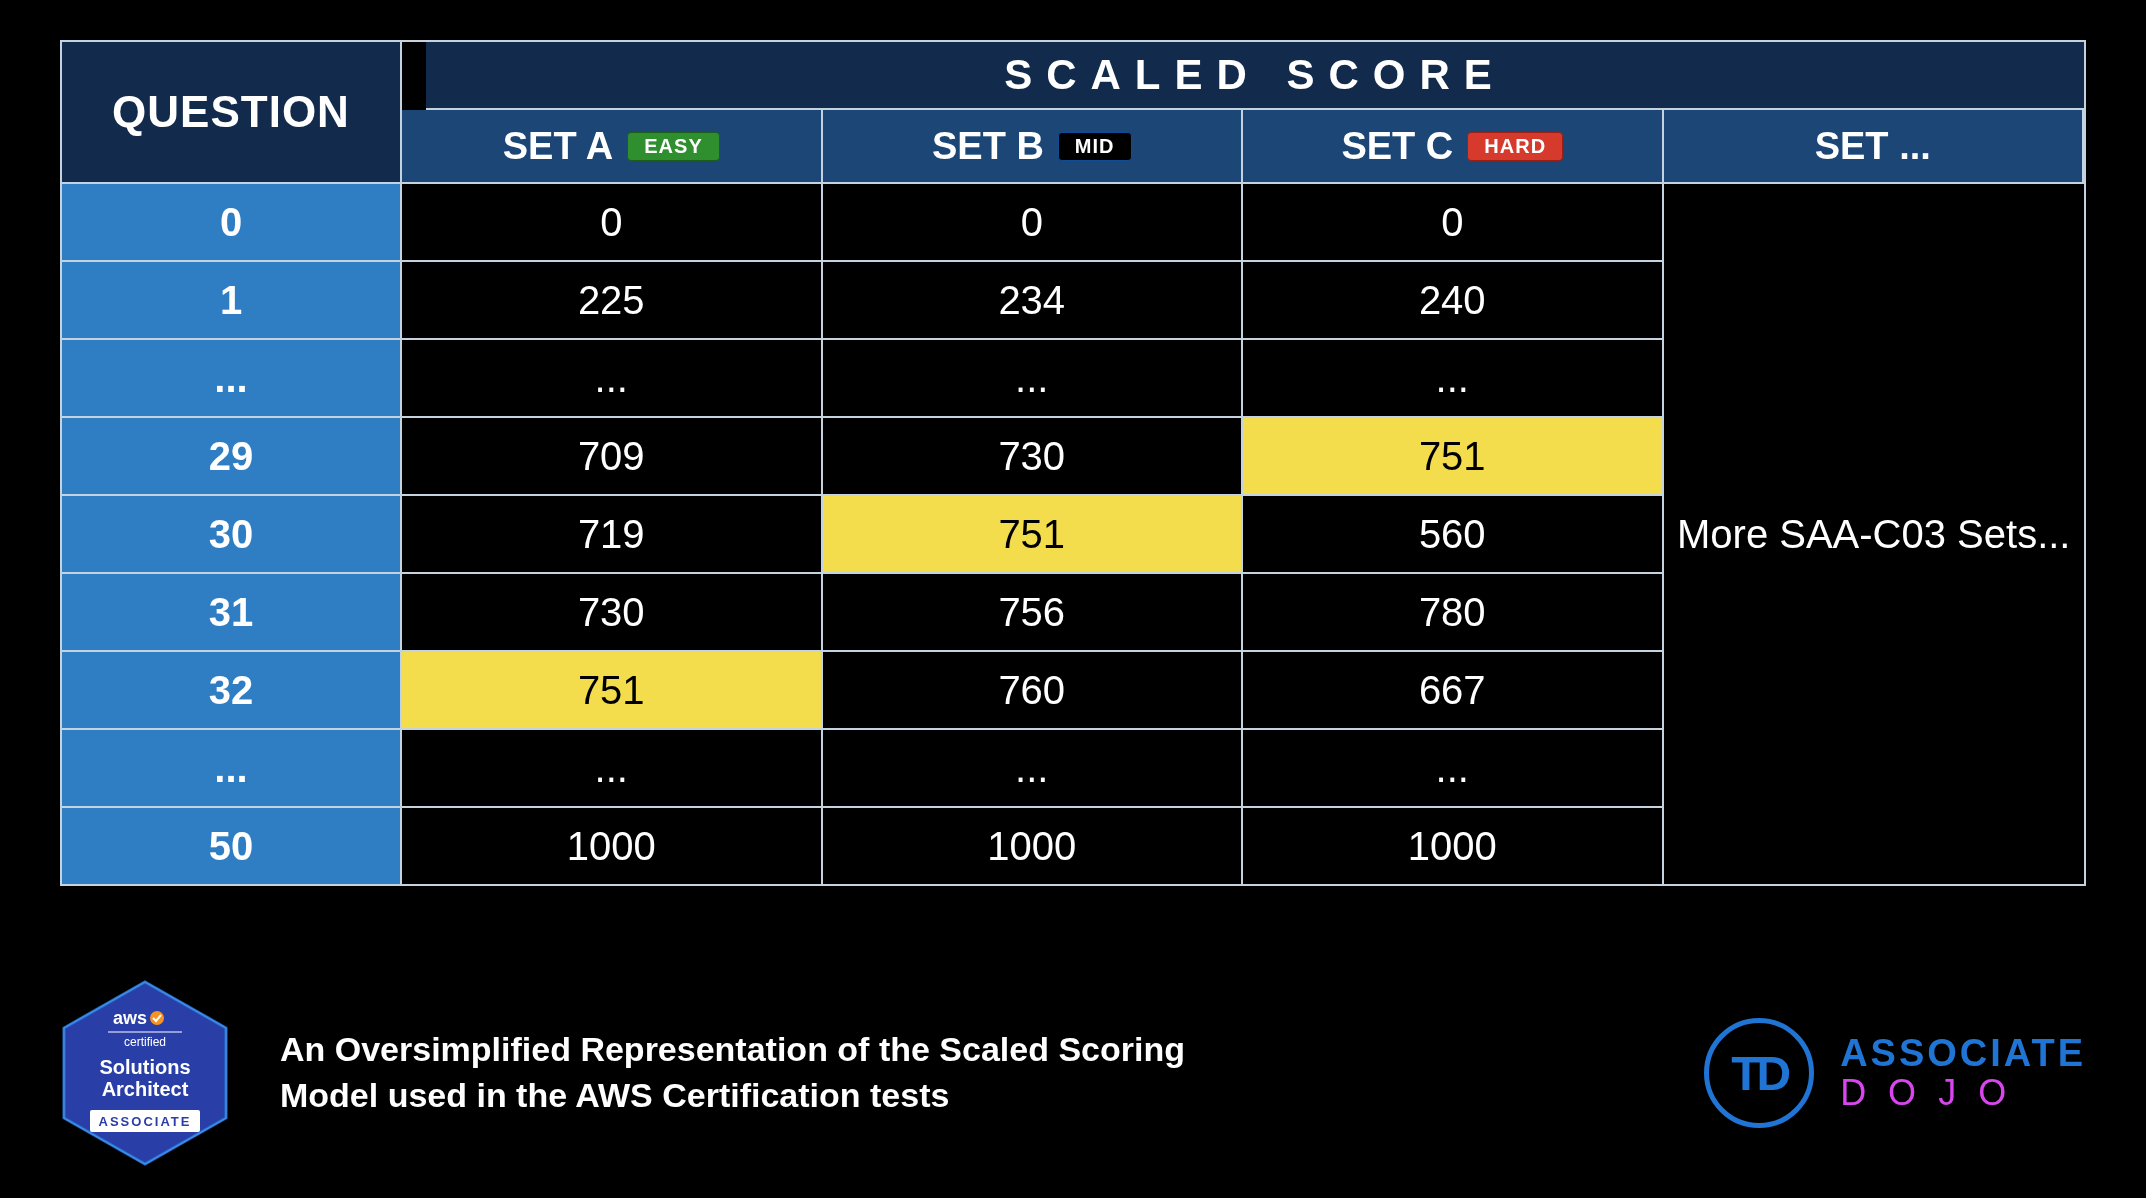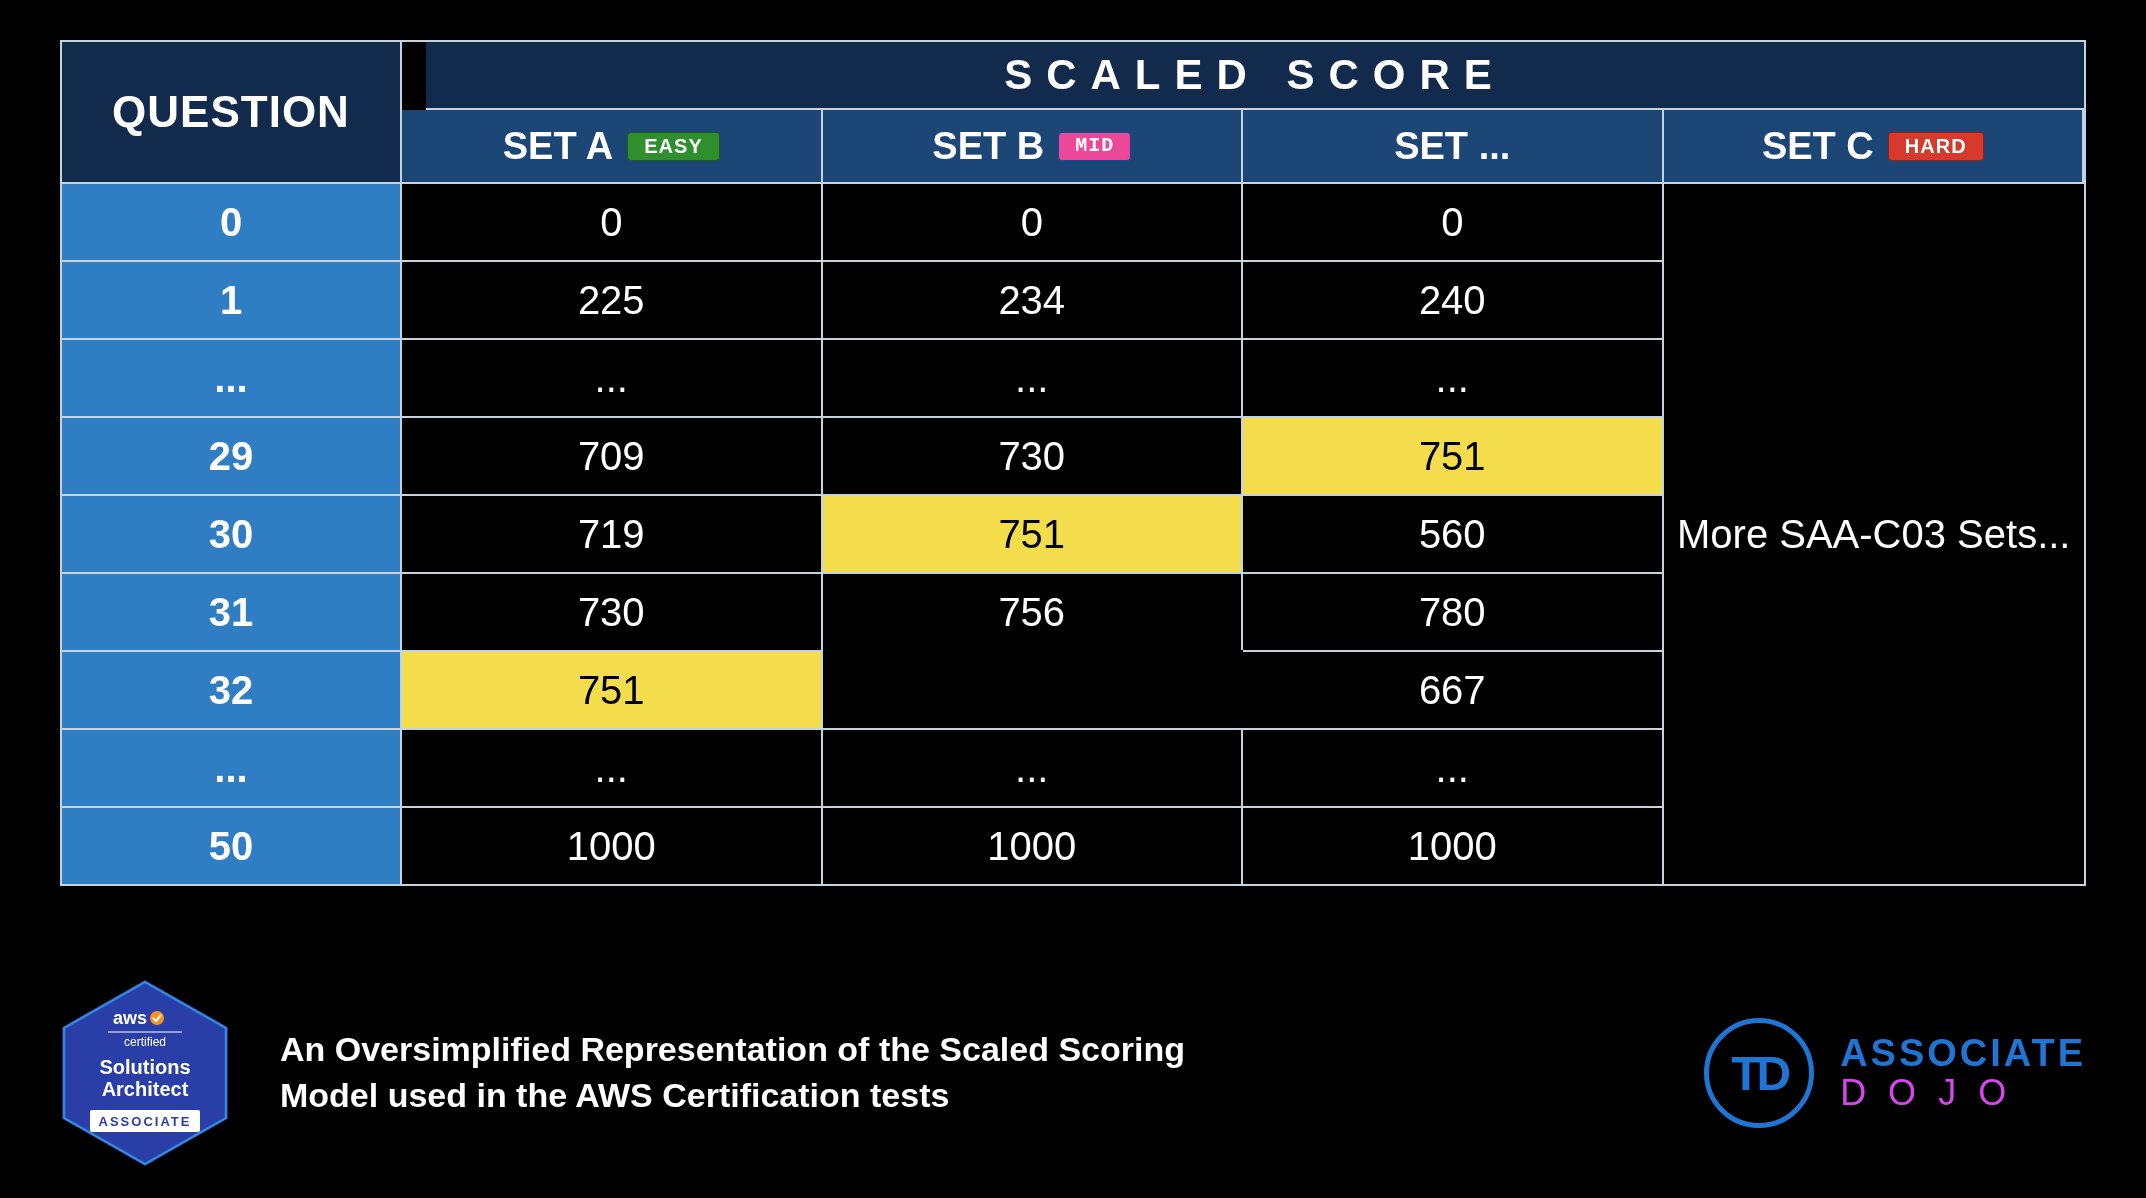--- a/index.html
+++ b/index.html
@@ -74,21 +74,21 @@
     font-weight: 800;
     padding: 3px 16px 4px 16px;
     border-radius: 4px;
     letter-spacing: 1px;
     display: inline-flex;
     align-items: center;
     justify-content: center;
     line-height: 1;
   }
   .badge-easy { background: #2f8f2f; color: #ffffff; border: 1px solid #1c5d1c; }
-  .badge-mid  { background: #ec4899; color: #ffffff; border: 1px solid #0e4d94; font-family: Liberation Mono, monospace; }
+  .badge-mid  { background: #000000; color: #ffffff; border: 1px solid #0e4d94; }
   .badge-hard { background: #d63a2d; color: #ffffff; border: 1px solid #9c1f15; }
 
   
   .qcell {
     background: #2f7ec4;
     color: #ffffff;
     font-weight: 800;
     font-size: 40px;
     display: flex;
     align-items: center;
@@ -197,25 +197,25 @@
 
     <div class="hdr-set">
       <span>SET A</span>
       <span class="badge badge-easy">EASY</span>
     </div>
     <div class="hdr-set">
       <span>SET B</span>
       <span class="badge badge-mid">MID</span>
     </div>
     <div class="hdr-set">
-      <span>SET ...</span>
-    </div>
-    <div class="hdr-set">
       <span>SET C</span>
       <span class="badge badge-hard">HARD</span>
+    </div>
+    <div class="hdr-set">
+      <span>SET ...</span>
     </div>
 
     <div class="qcell" style="grid-area: 3 / 1;">0</div>
       <div class="vcell" style="grid-area: 3 / 2;">0</div>
       <div class="vcell" style="grid-area: 3 / 3;">0</div>
       <div class="vcell" style="grid-area: 3 / 4;">0</div>
       <div class="qcell" style="grid-area: 4 / 1;">1</div>
       <div class="vcell" style="grid-area: 4 / 2;">225</div>
       <div class="vcell" style="grid-area: 4 / 3;">234</div>
       <div class="vcell" style="grid-area: 4 / 4;">240</div>
@@ -230,20 +230,21 @@
       <div class="qcell" style="grid-area: 7 / 1; text-align: right;">30</div>
       <div class="vcell" style="grid-area: 7 / 2;">719</div>
       <div class="vcell highlight" style="grid-area: 7 / 3;">751</div>
       <div class="vcell" style="grid-area: 7 / 4;">560</div>
       <div class="qcell" style="grid-area: 8 / 1;">31</div>
       <div class="vcell" style="grid-area: 8 / 2;">730</div>
       <div class="vcell" style="grid-area: 8 / 3;">756</div>
       <div class="vcell" style="grid-area: 8 / 4;">780</div>
       <div class="qcell" style="grid-area: 9 / 1;">32</div>
       <div class="vcell highlight" style="grid-area: 9 / 2;">751</div>
+      <div class="vcell" style="grid-area: 9 / 3;">760</div>
       <div class="vcell" style="grid-area: 9 / 4;">667</div>
       <div class="qcell" style="grid-area: 10 / 1;">...</div>
       <div class="vcell" style="grid-area: 10 / 2;">...</div>
       <div class="vcell" style="grid-area: 10 / 3;">...</div>
       <div class="vcell" style="grid-area: 10 / 4;">...</div>
       <div class="qcell" style="grid-area: 11 / 1;">50</div>
       <div class="vcell" style="grid-area: 11 / 2;">1000</div>
       <div class="vcell" style="grid-area: 11 / 3;">1000</div>
       <div class="vcell" style="grid-area: 11 / 4;">1000</div>
       <div class="more-cell" style="grid-row: 3 / span 9;">

